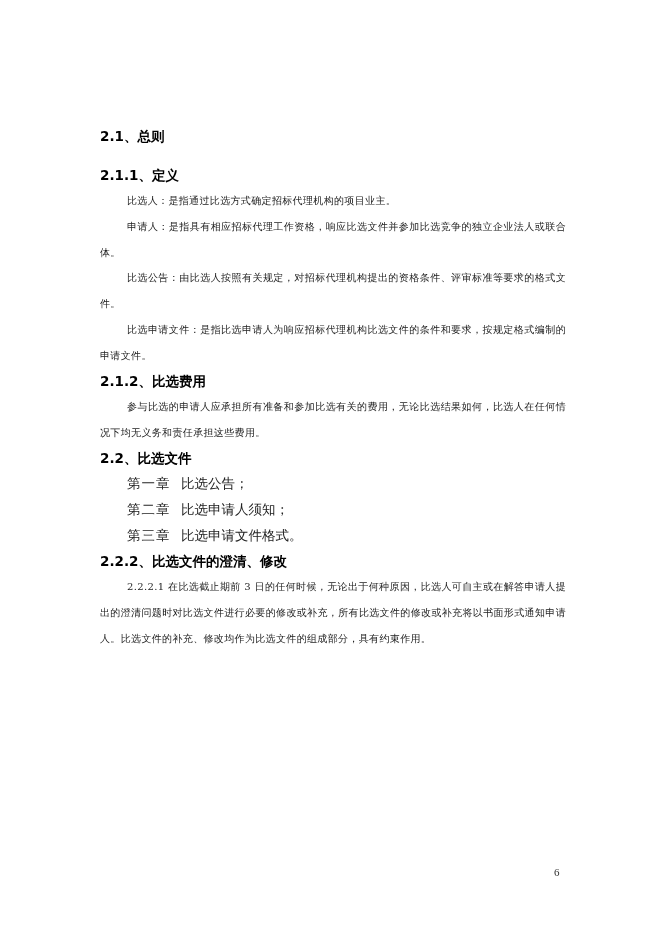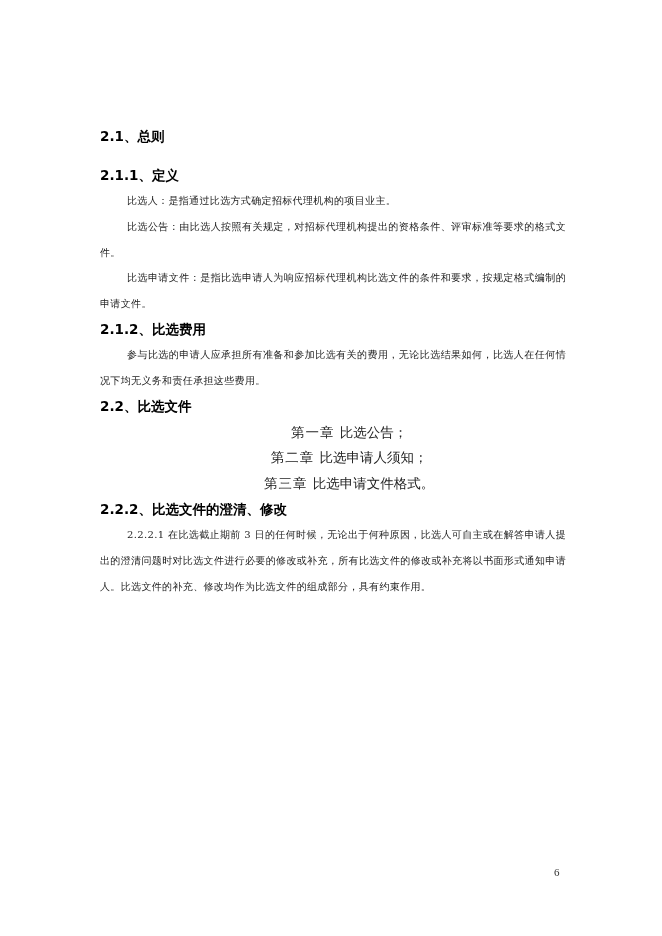--- a/index.html
+++ b/index.html
@@ -47,40 +47,40 @@
       letter-spacing: 0.35px;
       color: #222;
     }
     .li {
       font-size: 13.5px;
       line-height: 25.8px;
       margin: 0;
       padding-left: 27px;
       color: #222;
       white-space: nowrap;
-      text-align: center;
     }
     .li .chap { display: inline-block; width: 54px; letter-spacing: 1px; }
     .pagenum {
       position: absolute;
       left: 554px;
       top: 866px;
       font-family: "Liberation Serif", "DejaVu Serif", serif;
       font-size: 11px;
       color: #333;
     }
   </style>
 </head>
 <body>
 
 <div class="page">
   <div class="content">
     <p class="h h1">2.1、总则</p>
     <p class="h">2.1.1、定义</p>
     <p class="p">比选人：是指通过比选方式确定招标代理机构的项目业主。</p>
+    <p class="p">申请人：是指具有相应招标代理工作资格，响应比选文件并参加比选竞争的独立企业法人或联合体。</p>
     <p class="p">比选公告：由比选人按照有关规定，对招标代理机构提出的资格条件、评审标准等要求的格式文件。</p>
     <p class="p">比选申请文件：是指比选申请人为响应招标代理机构比选文件的条件和要求，按规定格式编制的申请文件。</p>
     <p class="h">2.1.2、比选费用</p>
     <p class="p">参与比选的申请人应承担所有准备和参加比选有关的费用，无论比选结果如何，比选人在任何情况下均无义务和责任承担这些费用。</p>
     <p class="h">2.2、比选文件</p>
     <p class="li">
       <span class="chap">第一章</span><span>比选公告；</span>
     </p>
     <p class="li">
       <span class="chap">第二章</span><span>比选申请人须知；</span>

